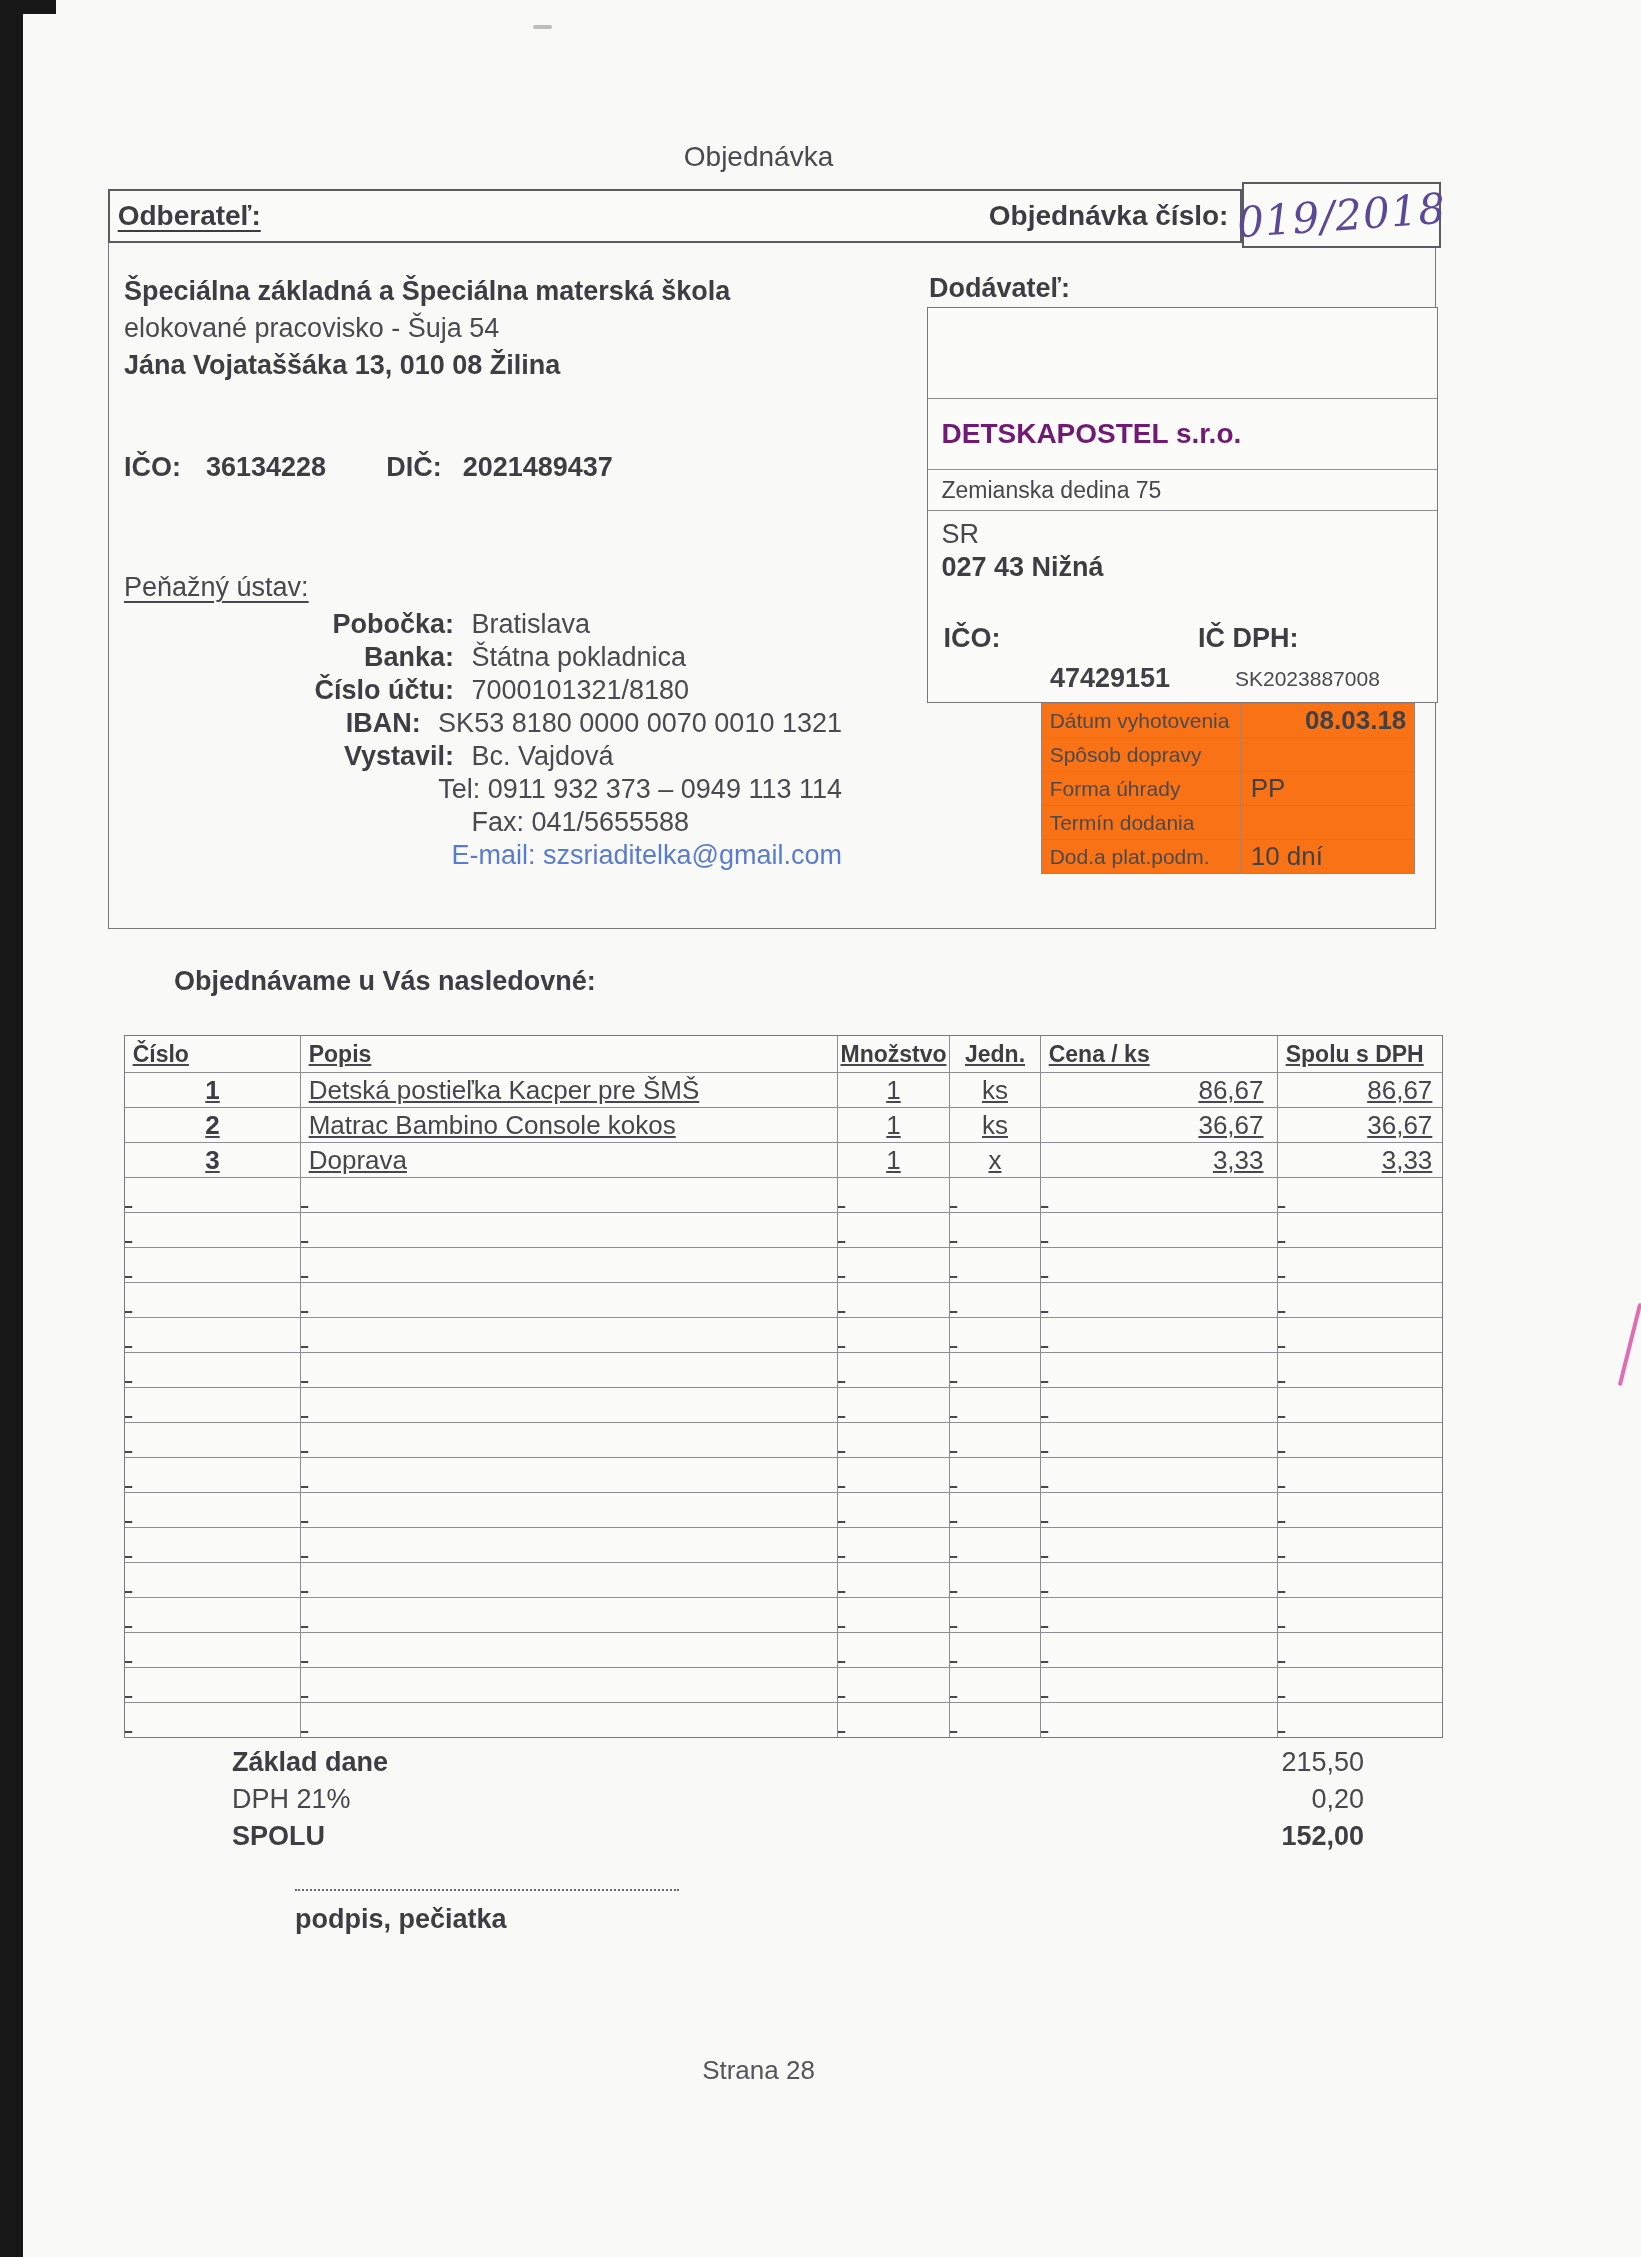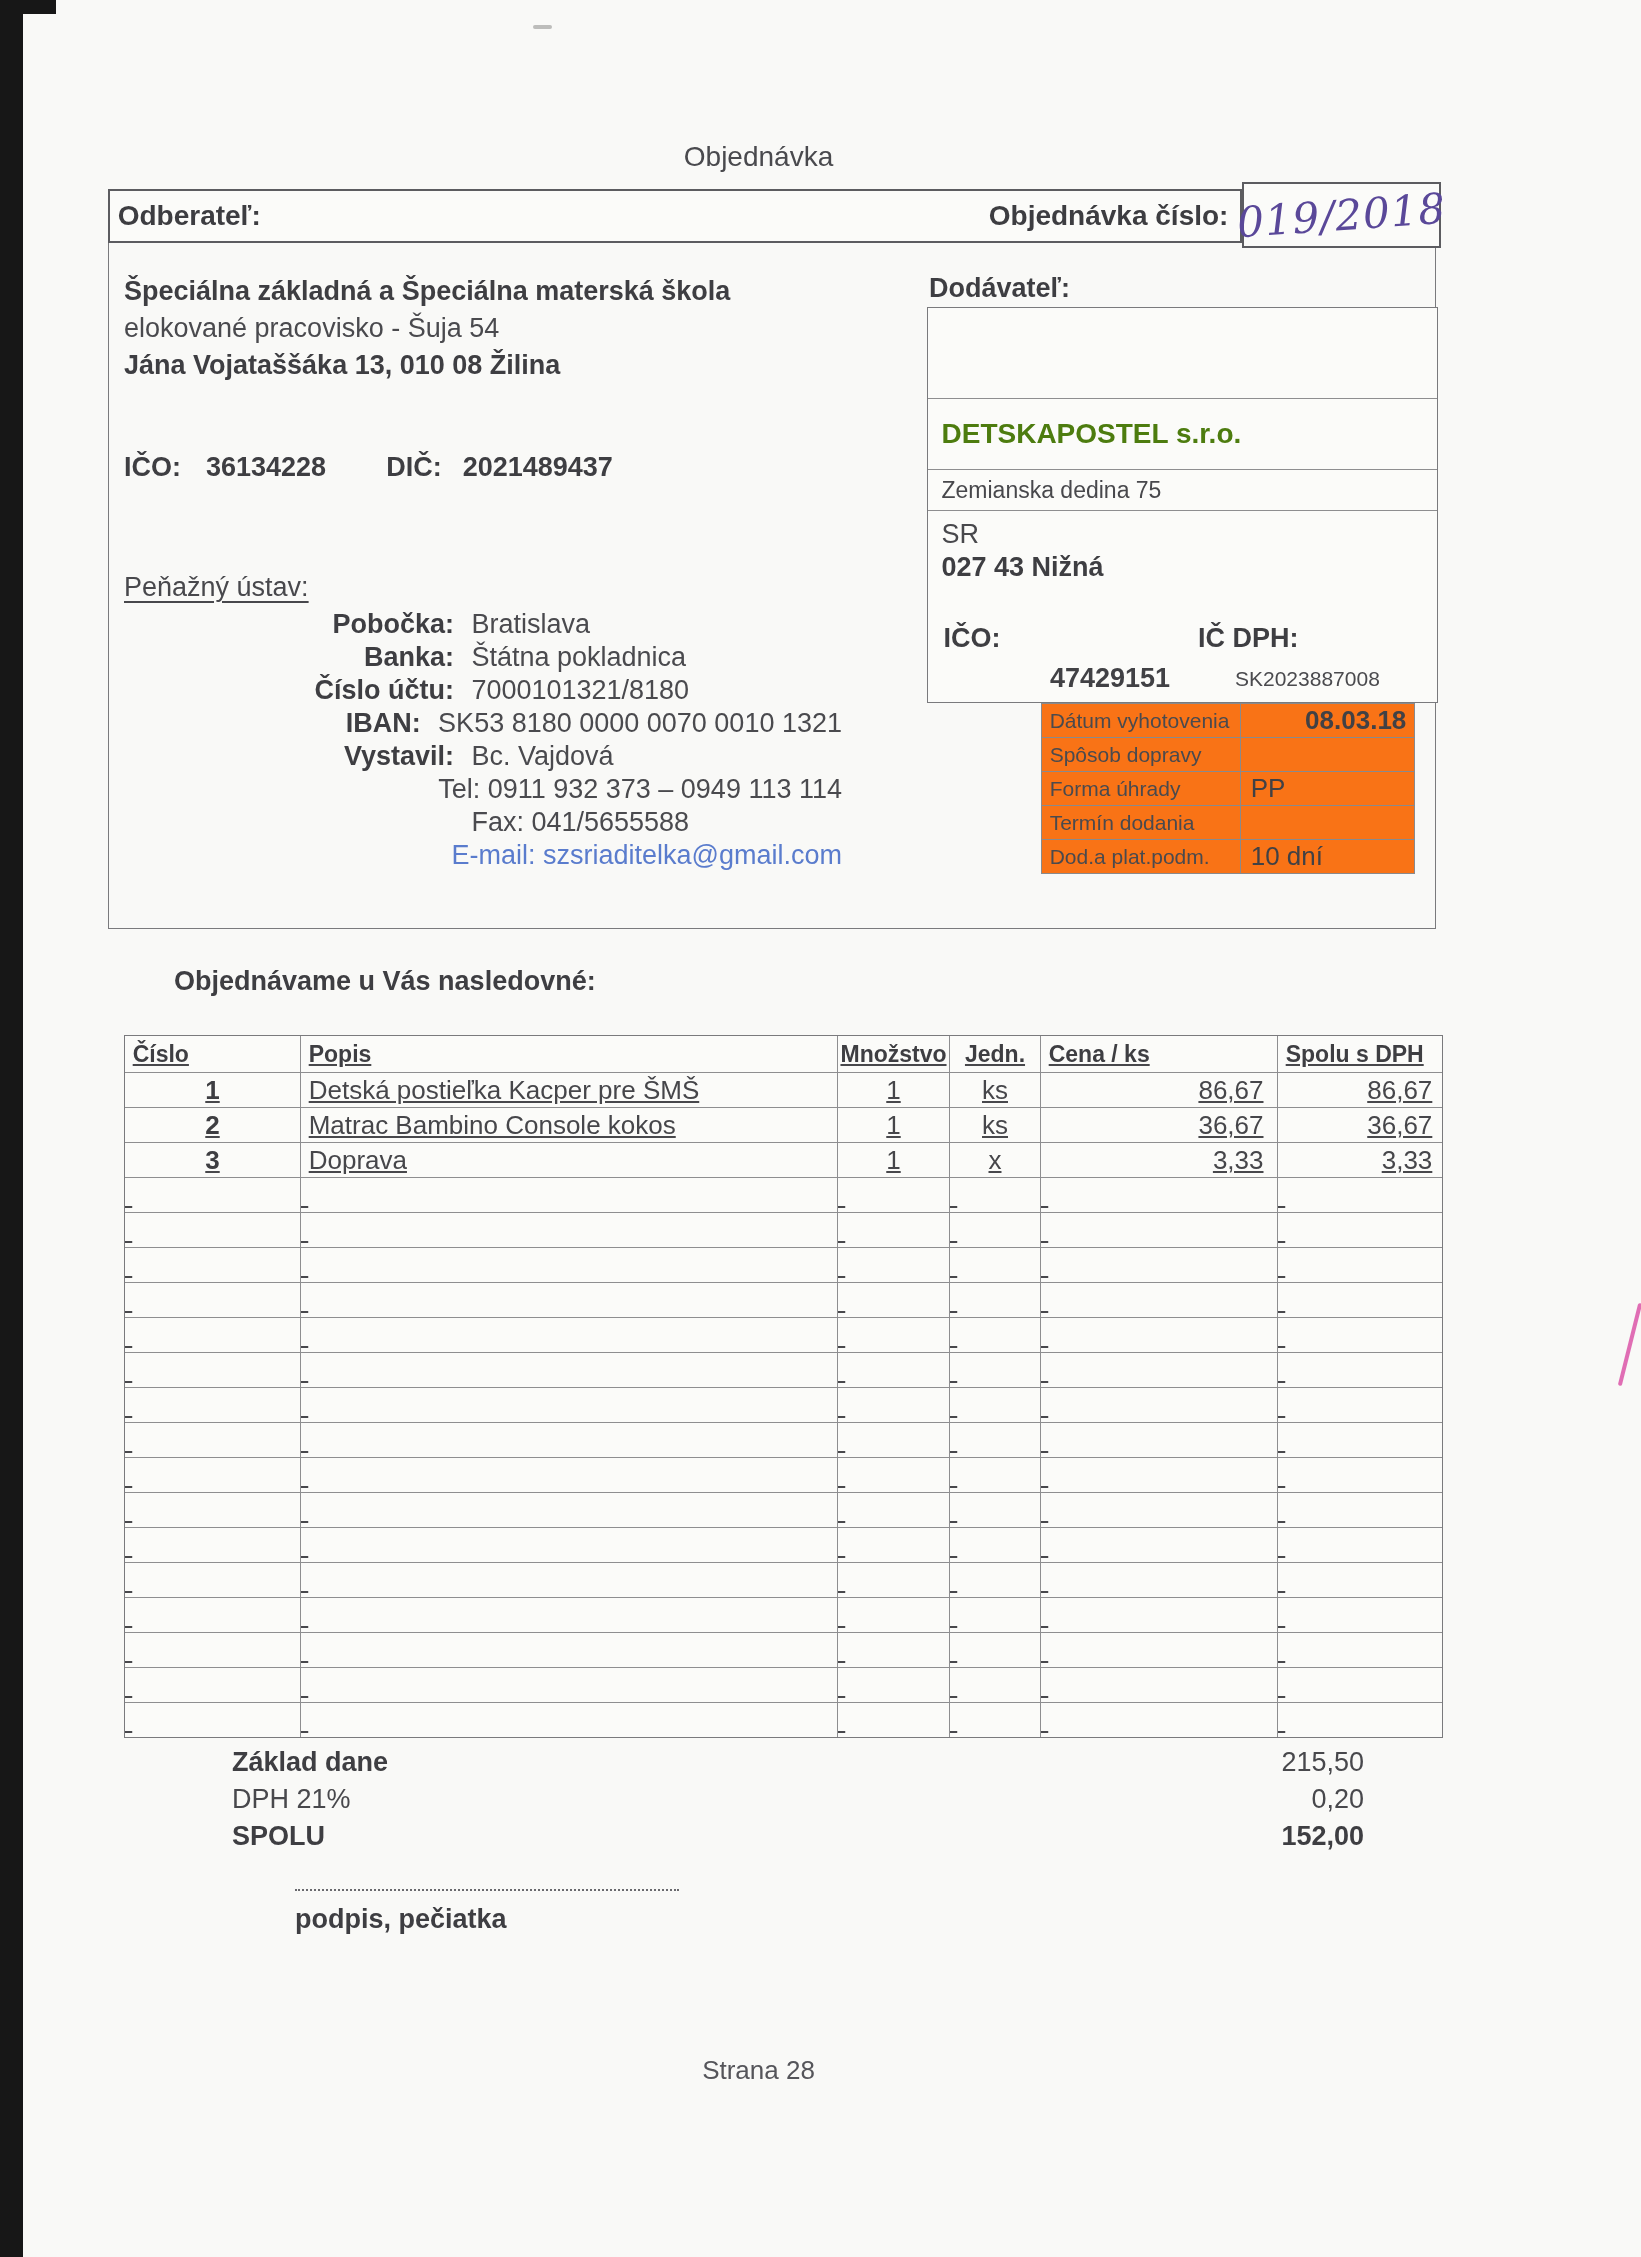--- a/index.html
+++ b/index.html
@@ -22,21 +22,21 @@
 
   .outer-box { left:108px; top:189px; width:1328px; height:740px; border:1.9px solid #7a7a7d; }
 
   .header-bar {
     left:108px; top:189px; width:1134px; height:54px;
     border:2.9px solid #5c5c60; background:#fbfbf9;
     display:flex; align-items:center; justify-content:space-between;
     padding:0 11.6px 0 7.7px;
   }
   .header-bar .lbl { font-size:28px; font-weight:bold; color:#3d3d41; }
-  .customer-label { text-underline-offset:4.8px; }
+  .customer-label { text-decoration:underline; text-underline-offset:4.8px; }
 
   .number-box { left:1242px; top:182px; width:199px; height:66px; border:2.9px solid #5c5c60; background:#fbfbf9;
     display:flex; align-items:center; justify-content:center; overflow:visible; }
   .handwriting {
     font-family:"DejaVu Serif", serif; font-style:italic;
     font-size:42px; color:#5a4899; letter-spacing:1px;
     transform:rotate(-4deg); white-space:nowrap;
   }
 
   .addr { left:124px; top:273px; font-size:27px; line-height:37px; color:#4a4a4e; }
@@ -50,21 +50,21 @@
   .bank-title { left:124px; top:572px; font-size:27px; text-decoration:underline; text-underline-offset:4.8px; color:#48484c; }
   .bank-rows { left:108px; top:608px; width:734px; }
   .bank-row { display:flex; height:33px; align-items:center; font-size:27px; }
   .bank-row-label { width:346px; text-align:right; font-weight:bold; color:#3e3e42; }
   .bank-row-value { padding-left:17.4px; color:#4a4a4e; white-space:nowrap; }
   .bank-row-value.email { color:#5a7ccd; }
 
   .supplier-label { left:929px; top:273px; font-size:27px; font-weight:bold; color:#3e3e42; }
   .supplier-box { left:927px; top:307px; width:511px; height:396px; border:1.9px solid #7a7a7d; background:#fbfbf9; }
   .sup-compartment { height:91px; border-bottom:1px solid #8e8e90; }
-  .sup-name { height:71px; display:flex; align-items:center; padding-left:13.5px; font-size:28px; font-weight:bold; color:#4d7c0f; border-bottom:1px solid #8e8e90; }
+  .sup-name { height:71px; display:flex; align-items:center; padding-left:13.5px; font-size:28px; font-weight:bold; color:#701a75; border-bottom:1px solid #8e8e90; }
   .sup-street { height:41px; display:flex; align-items:center; padding-left:13.5px; font-size:23px; border-bottom:1px solid #8e8e90; }
   .sup-country { padding-left:13.5px; margin-top:7.7px; font-size:27px; }
   .sup-city { padding-left:13.5px; margin-top:1.9px; font-size:27px; font-weight:bold; color:#3e3e42; }
   .sup-ico-label { position:absolute; left:15.4px; top:315px; font-size:27px; font-weight:bold; color:#3e3e42; }
   .sup-icdph-label { position:absolute; left:270px; top:315px; font-size:27px; font-weight:bold; color:#3e3e42; }
   .sup-ico-value { position:absolute; left:122px; top:355px; font-size:27px; font-weight:bold; color:#414145; }
   .sup-icdph-value { position:absolute; left:307px; top:359px; font-size:21px; color:#4a4a4e; }
 
   .meta-table { left:1041px; top:703px; border-collapse:collapse; background:#f97316; }
   .meta-table td { border:1px solid #8a8a8c; height:34px; }

